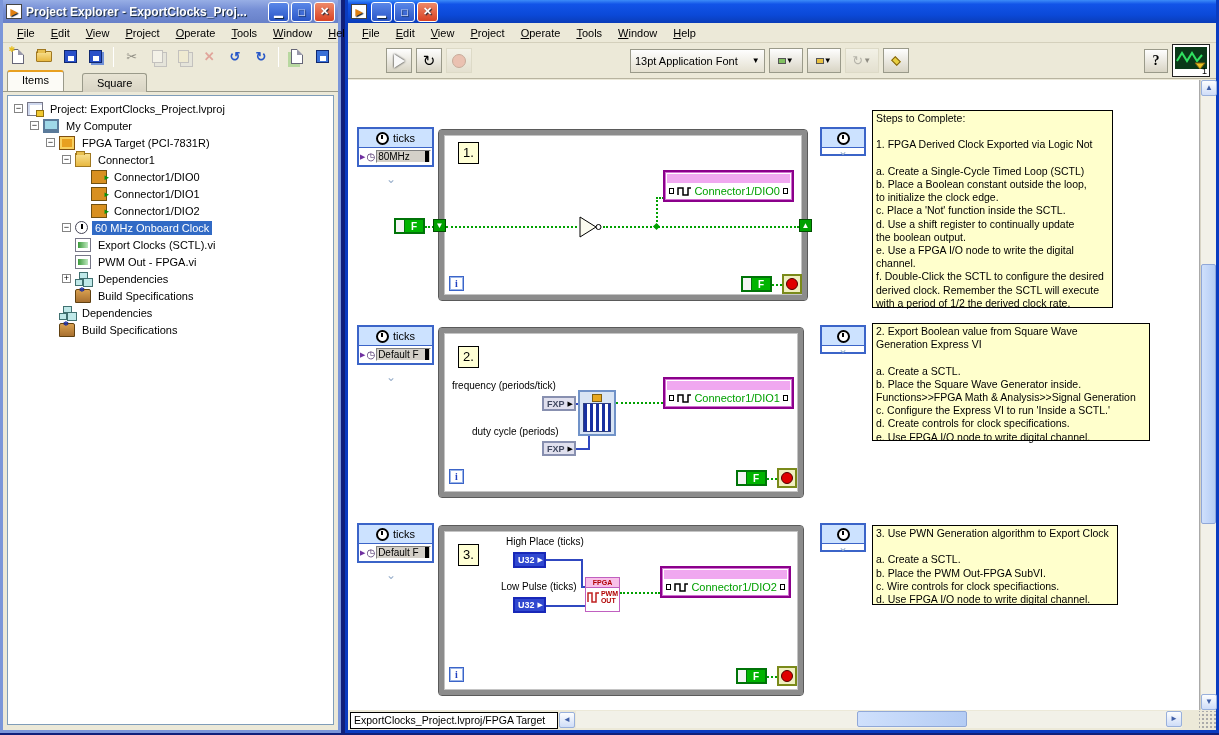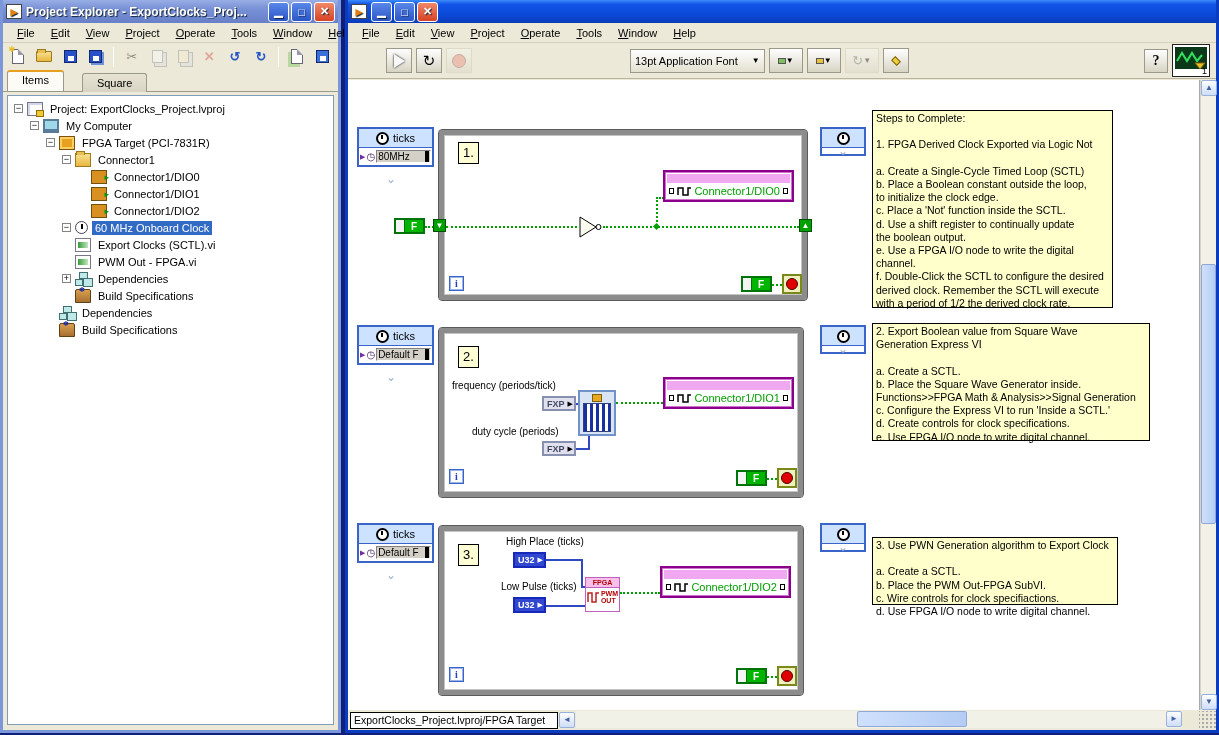--- a/index.html
+++ b/index.html
@@ -598,21 +598,21 @@
 with a period of 1/2 the derived clock rate.</div>
     <div class="note" style="left:524px;top:243px;width:278px;height:118px">2. Export Boolean value from Square Wave
 Generation Express VI
 
 a. Create a SCTL.
 b. Place the Square Wave Generator inside.
 Functions&gt;&gt;FPGA Math &amp; Analysis&gt;&gt;Signal Generation
 c. Configure the Express VI to run 'Inside a SCTL.'
 d. Create controls for clock specifications.
 e. Use FPGA I/O node to write digital channel.</div>
-    <div class="note" style="left:524px;top:457px;width:246px;height:68px">3. Use PWN Generation algorithm to Export Clock
+    <div class="note" style="left:524px;top:445px;width:246px;height:80px">3. Use PWN Generation algorithm to Export Clock
 
 a. Create a SCTL.
 b. Place the PWM Out-FPGA SubVI.
 c. Wire controls for clock specifiactions.
 d. Use FPGA I/O node to write digital channel.</div>
   </div>
 
   <div class="vscroll">
     <div class="sb-btn" style="top:0">▲</div>
     <div class="sb-thumb" style="left:0;width:15px;top:184px;height:260px"></div>

